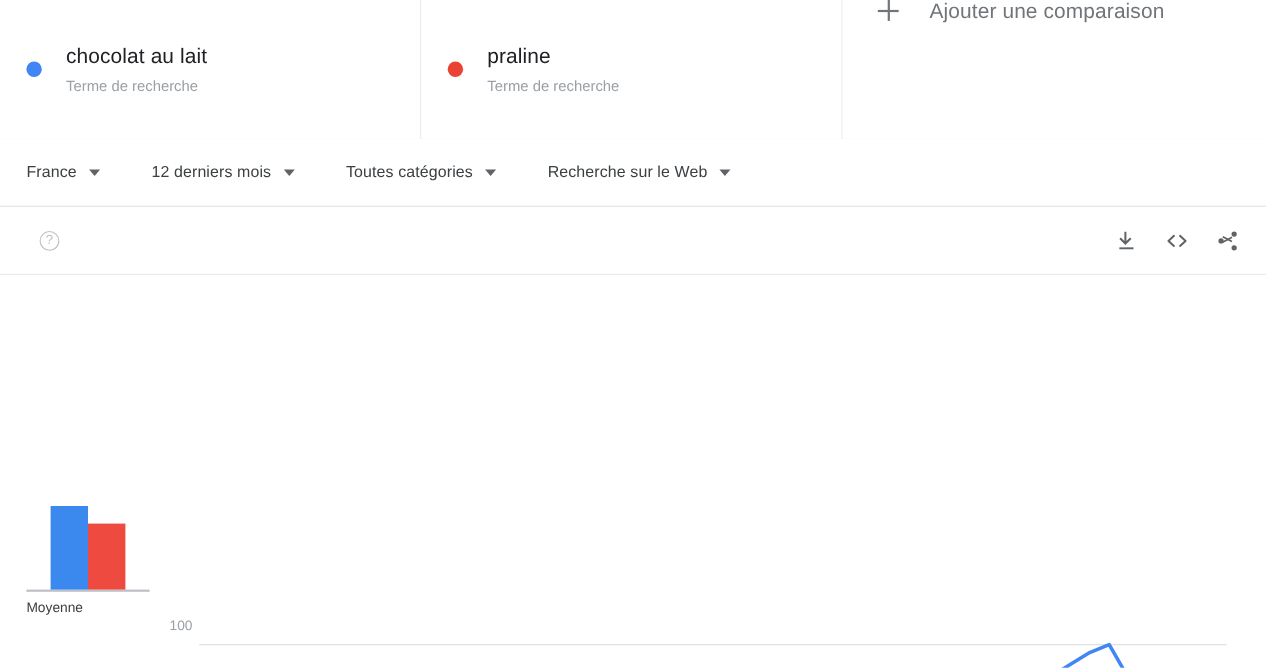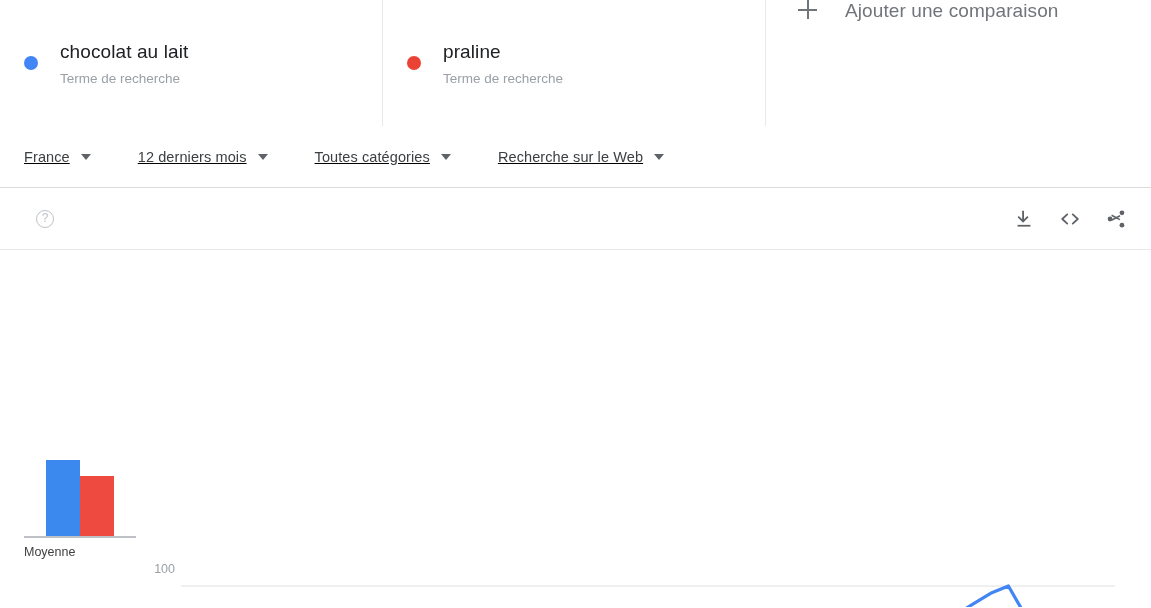--- a/index.html
+++ b/index.html
@@ -72,21 +72,20 @@
   }
 
   
   .filter-bar {
     height: 62px;
     width: 1151px;
     display: flex;
     padding-left: 24px;
     border-bottom: 1px solid #dadce0;
     background: #fff;
-    text-decoration: underline;
   }
   .filter {
     display: flex;
     align-items: center;
     margin-right: 47px;
     cursor: pointer;
   }
   .filter-label {
     font-size: 14.5px;
     color: #3c4043;

